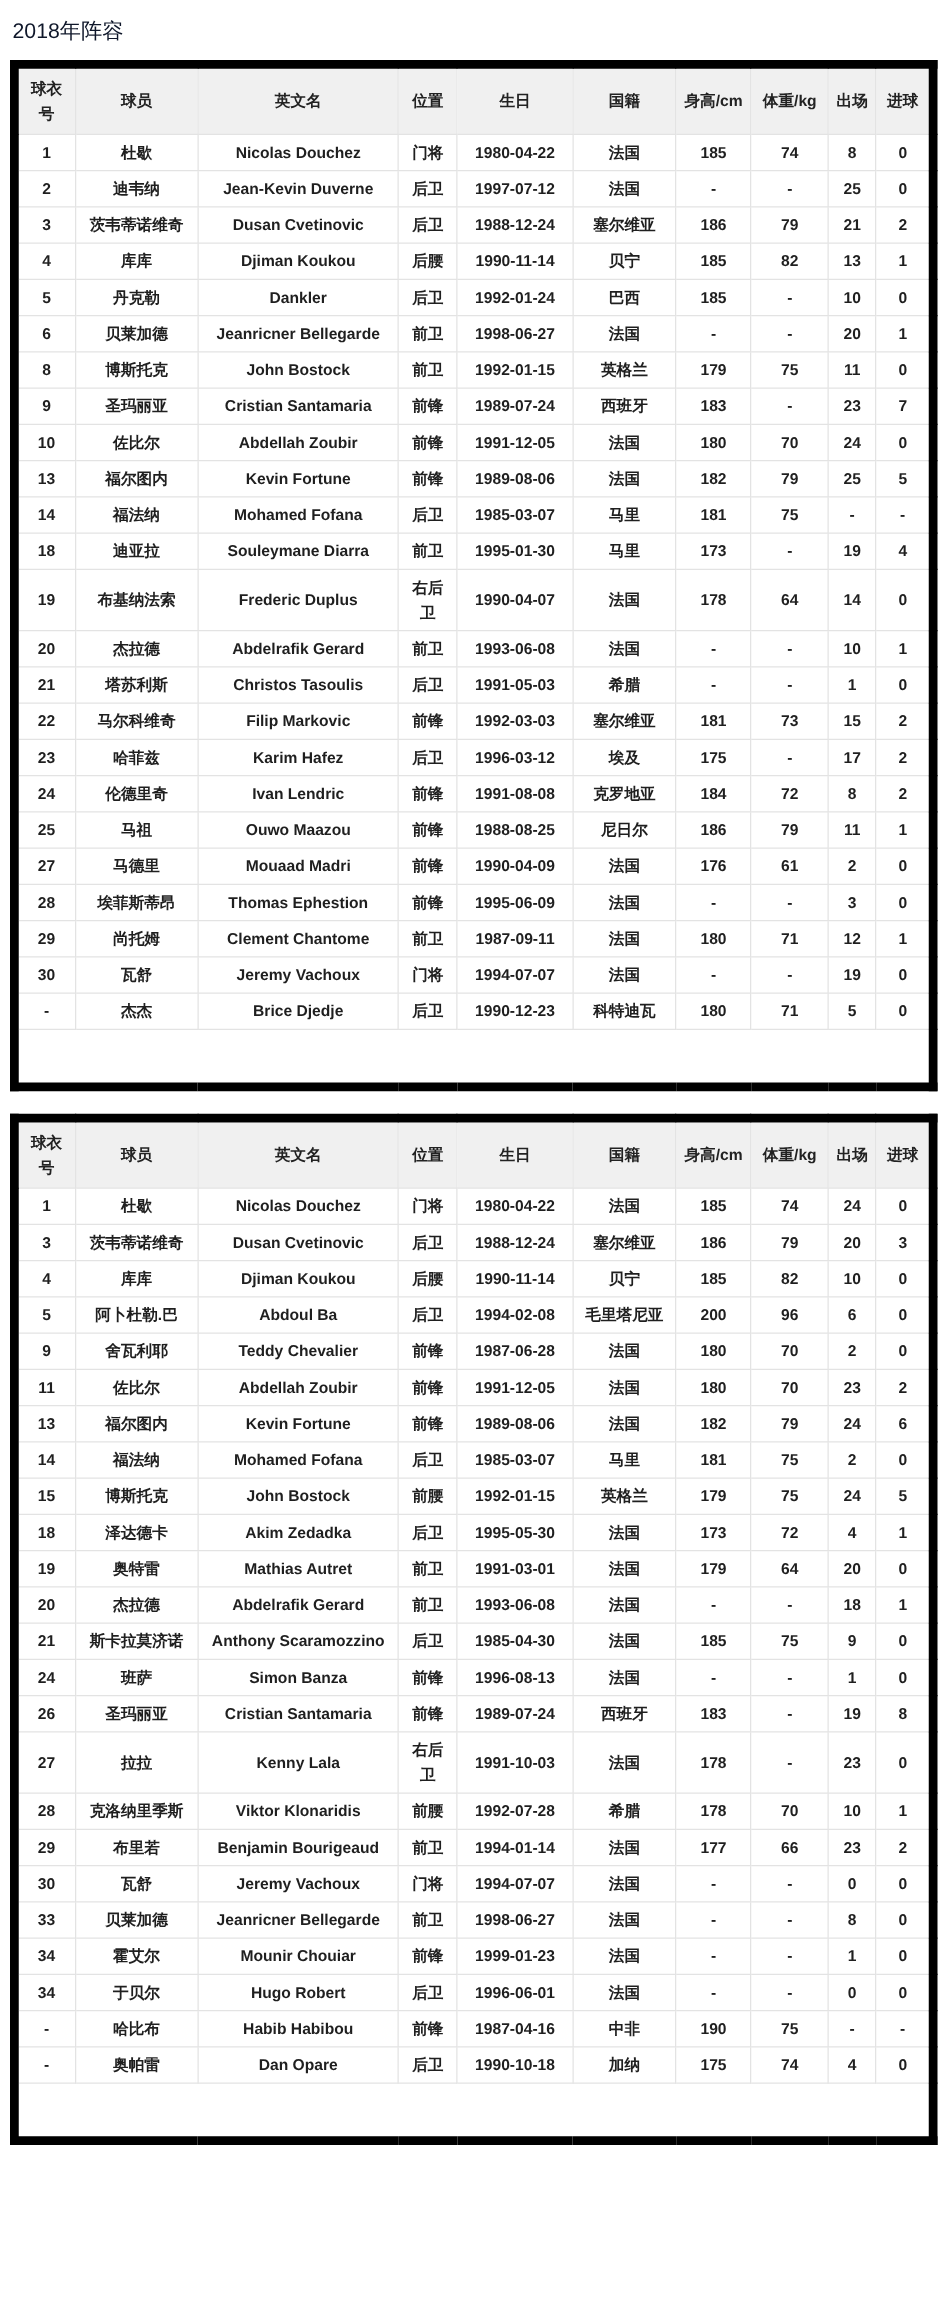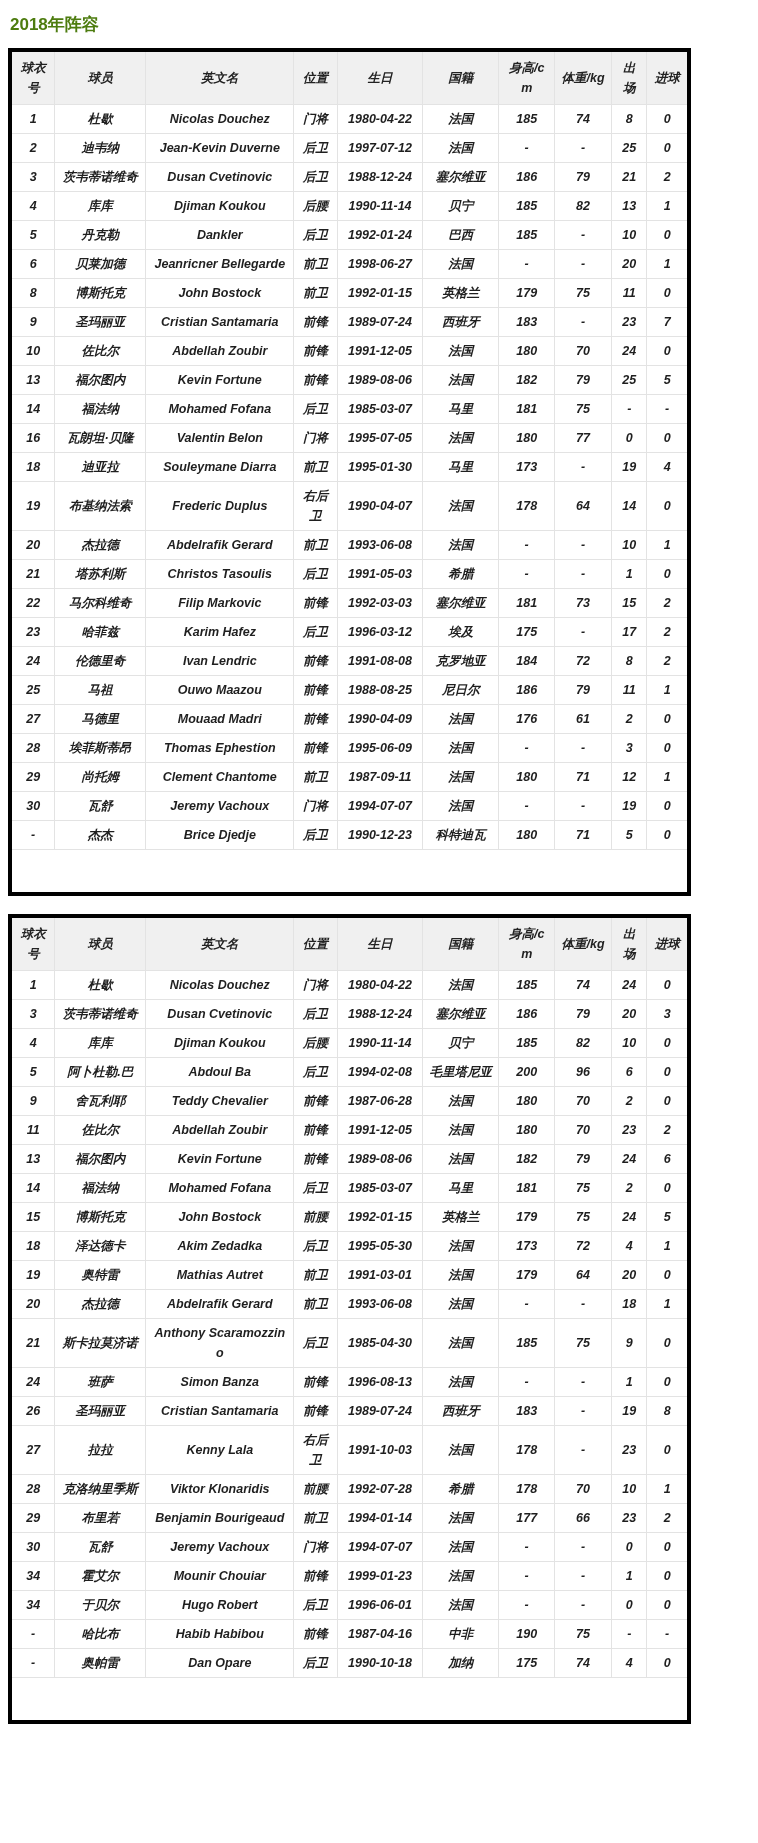--- a/index.html
+++ b/index.html
@@ -6,31 +6,30 @@
   body{
     width:758px;
     font-family:"Liberation Sans","DejaVu Sans",sans-serif;
     color:#1f1f1f;
     -webkit-font-smoothing:antialiased;
   }
   .page{padding:8px 8px 40px 8px;}
   .section{margin-bottom:18px;}
   .section-title{
     font-size:17px;
-    font-weight:700;
-    color:#4d7c0f;
+    font-weight:400;
+    color:#0f172a;
     margin:6px 0 12px 2px;
     line-height:1.3;
   }
   table.squad{
-    width:683px;
+    width:742px;
     border-collapse:collapse;
     table-layout:fixed;
-    border:4px solid #000000;
-    font-style:italic;
+    border:7px solid #000000;
   }
   table.squad th, table.squad td{
     border:1px solid #e3e3e3;
     text-align:center;
     vertical-align:middle;
     font-weight:700;
     font-size:12.5px;
     line-height:20px;
     padding:4px 5px;
     word-break:break-all;
@@ -216,32 +215,20 @@
             <td>Mohamed Fofana</td>
             <td>后卫</td>
             <td>1985-03-07</td>
             <td>马里</td>
             <td>181</td>
             <td>75</td>
             <td>-</td>
             <td>-</td>
           </tr>
           <tr>
-            <td>16</td>
-            <td>瓦朗坦·贝隆</td>
-            <td>Valentin Belon</td>
-            <td>门将</td>
-            <td>1995-07-05</td>
-            <td>法国</td>
-            <td>180</td>
-            <td>77</td>
-            <td>0</td>
-            <td>0</td>
-          </tr>
-          <tr>
             <td>18</td>
             <td>迪亚拉</td>
             <td>Souleymane Diarra</td>
             <td>前卫</td>
             <td>1995-01-30</td>
             <td>马里</td>
             <td>173</td>
             <td>-</td>
             <td>19</td>
             <td>4</td>
@@ -648,20 +635,32 @@
             <td>Jeremy Vachoux</td>
             <td>门将</td>
             <td>1994-07-07</td>
             <td>法国</td>
             <td>-</td>
             <td>-</td>
             <td>0</td>
             <td>0</td>
           </tr>
           <tr>
+            <td>33</td>
+            <td>贝莱加德</td>
+            <td>Jeanricner Bellegarde</td>
+            <td>前卫</td>
+            <td>1998-06-27</td>
+            <td>法国</td>
+            <td>-</td>
+            <td>-</td>
+            <td>8</td>
+            <td>0</td>
+          </tr>
+          <tr>
             <td>34</td>
             <td>霍艾尔</td>
             <td>Mounir Chouiar</td>
             <td>前锋</td>
             <td>1999-01-23</td>
             <td>法国</td>
             <td>-</td>
             <td>-</td>
             <td>1</td>
             <td>0</td>

